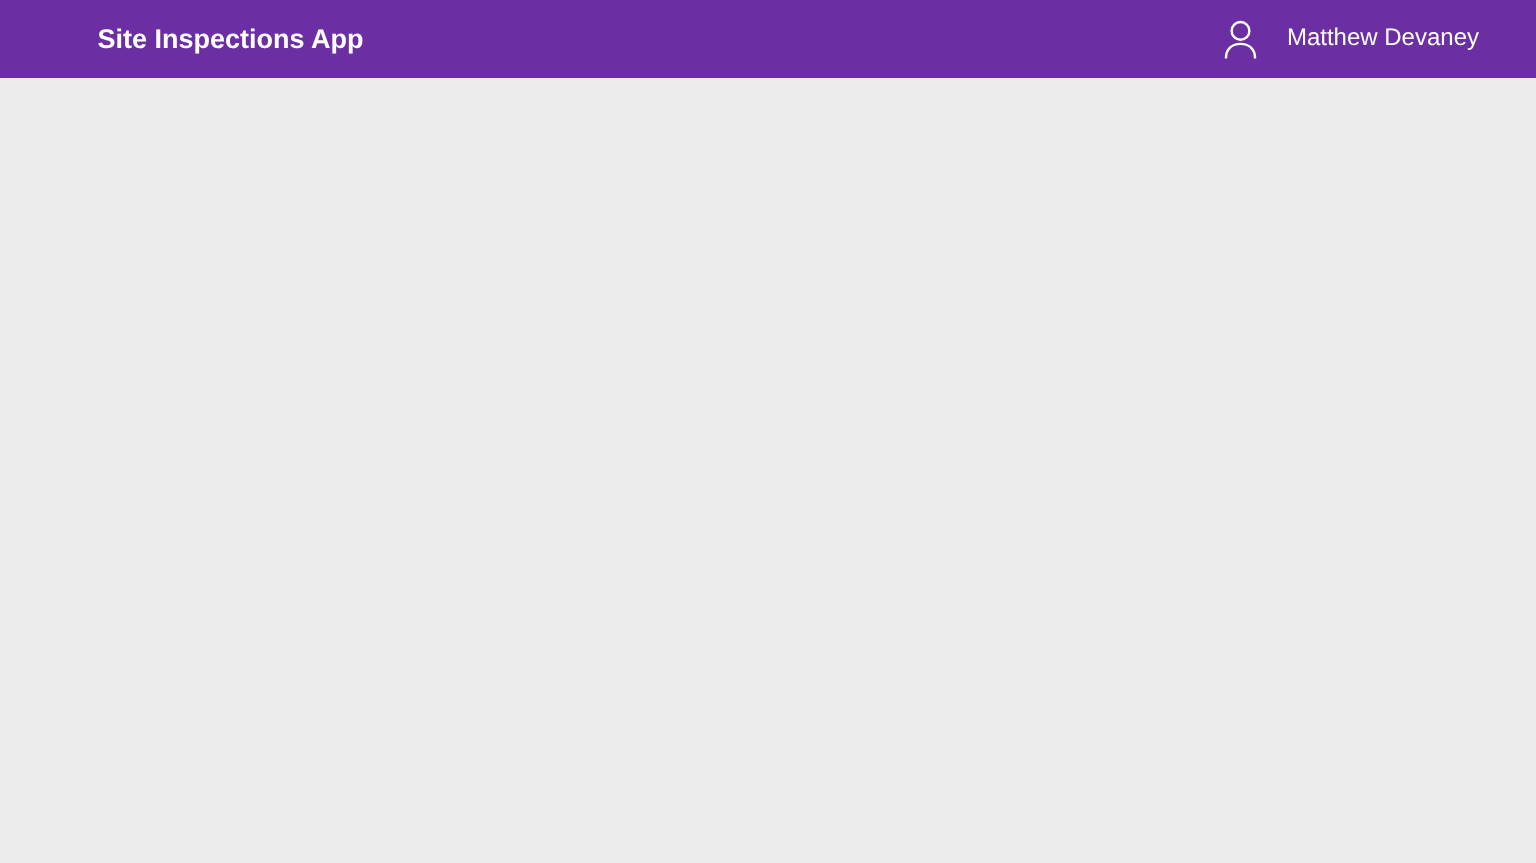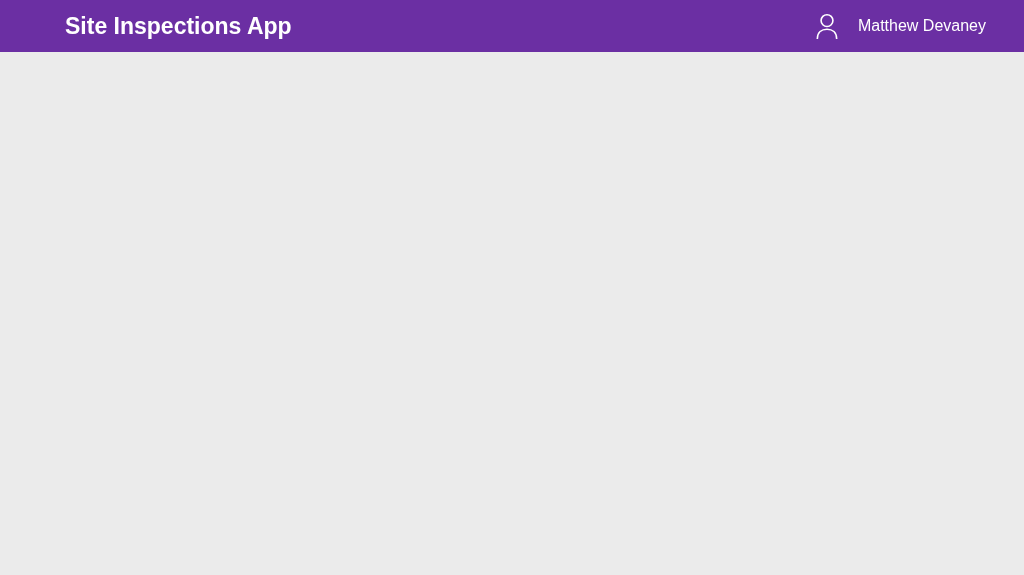--- a/index.html
+++ b/index.html
@@ -16,21 +16,21 @@
     }
     .header {
       background-color: #6b2fa3;
       height: 52px;
       display: flex;
       align-items: center;
       padding: 0 20px 0 65px;
       color: #ffffff;
     }
     .app-title {
-      font-size: 23px;
+      font-size: 18px;
       font-weight: 600;
       flex: 1;
     }
     .header-right {
       display: flex;
       align-items: center;
       gap: 36px;
       padding-right: 18px;
     }
     .header-item {

